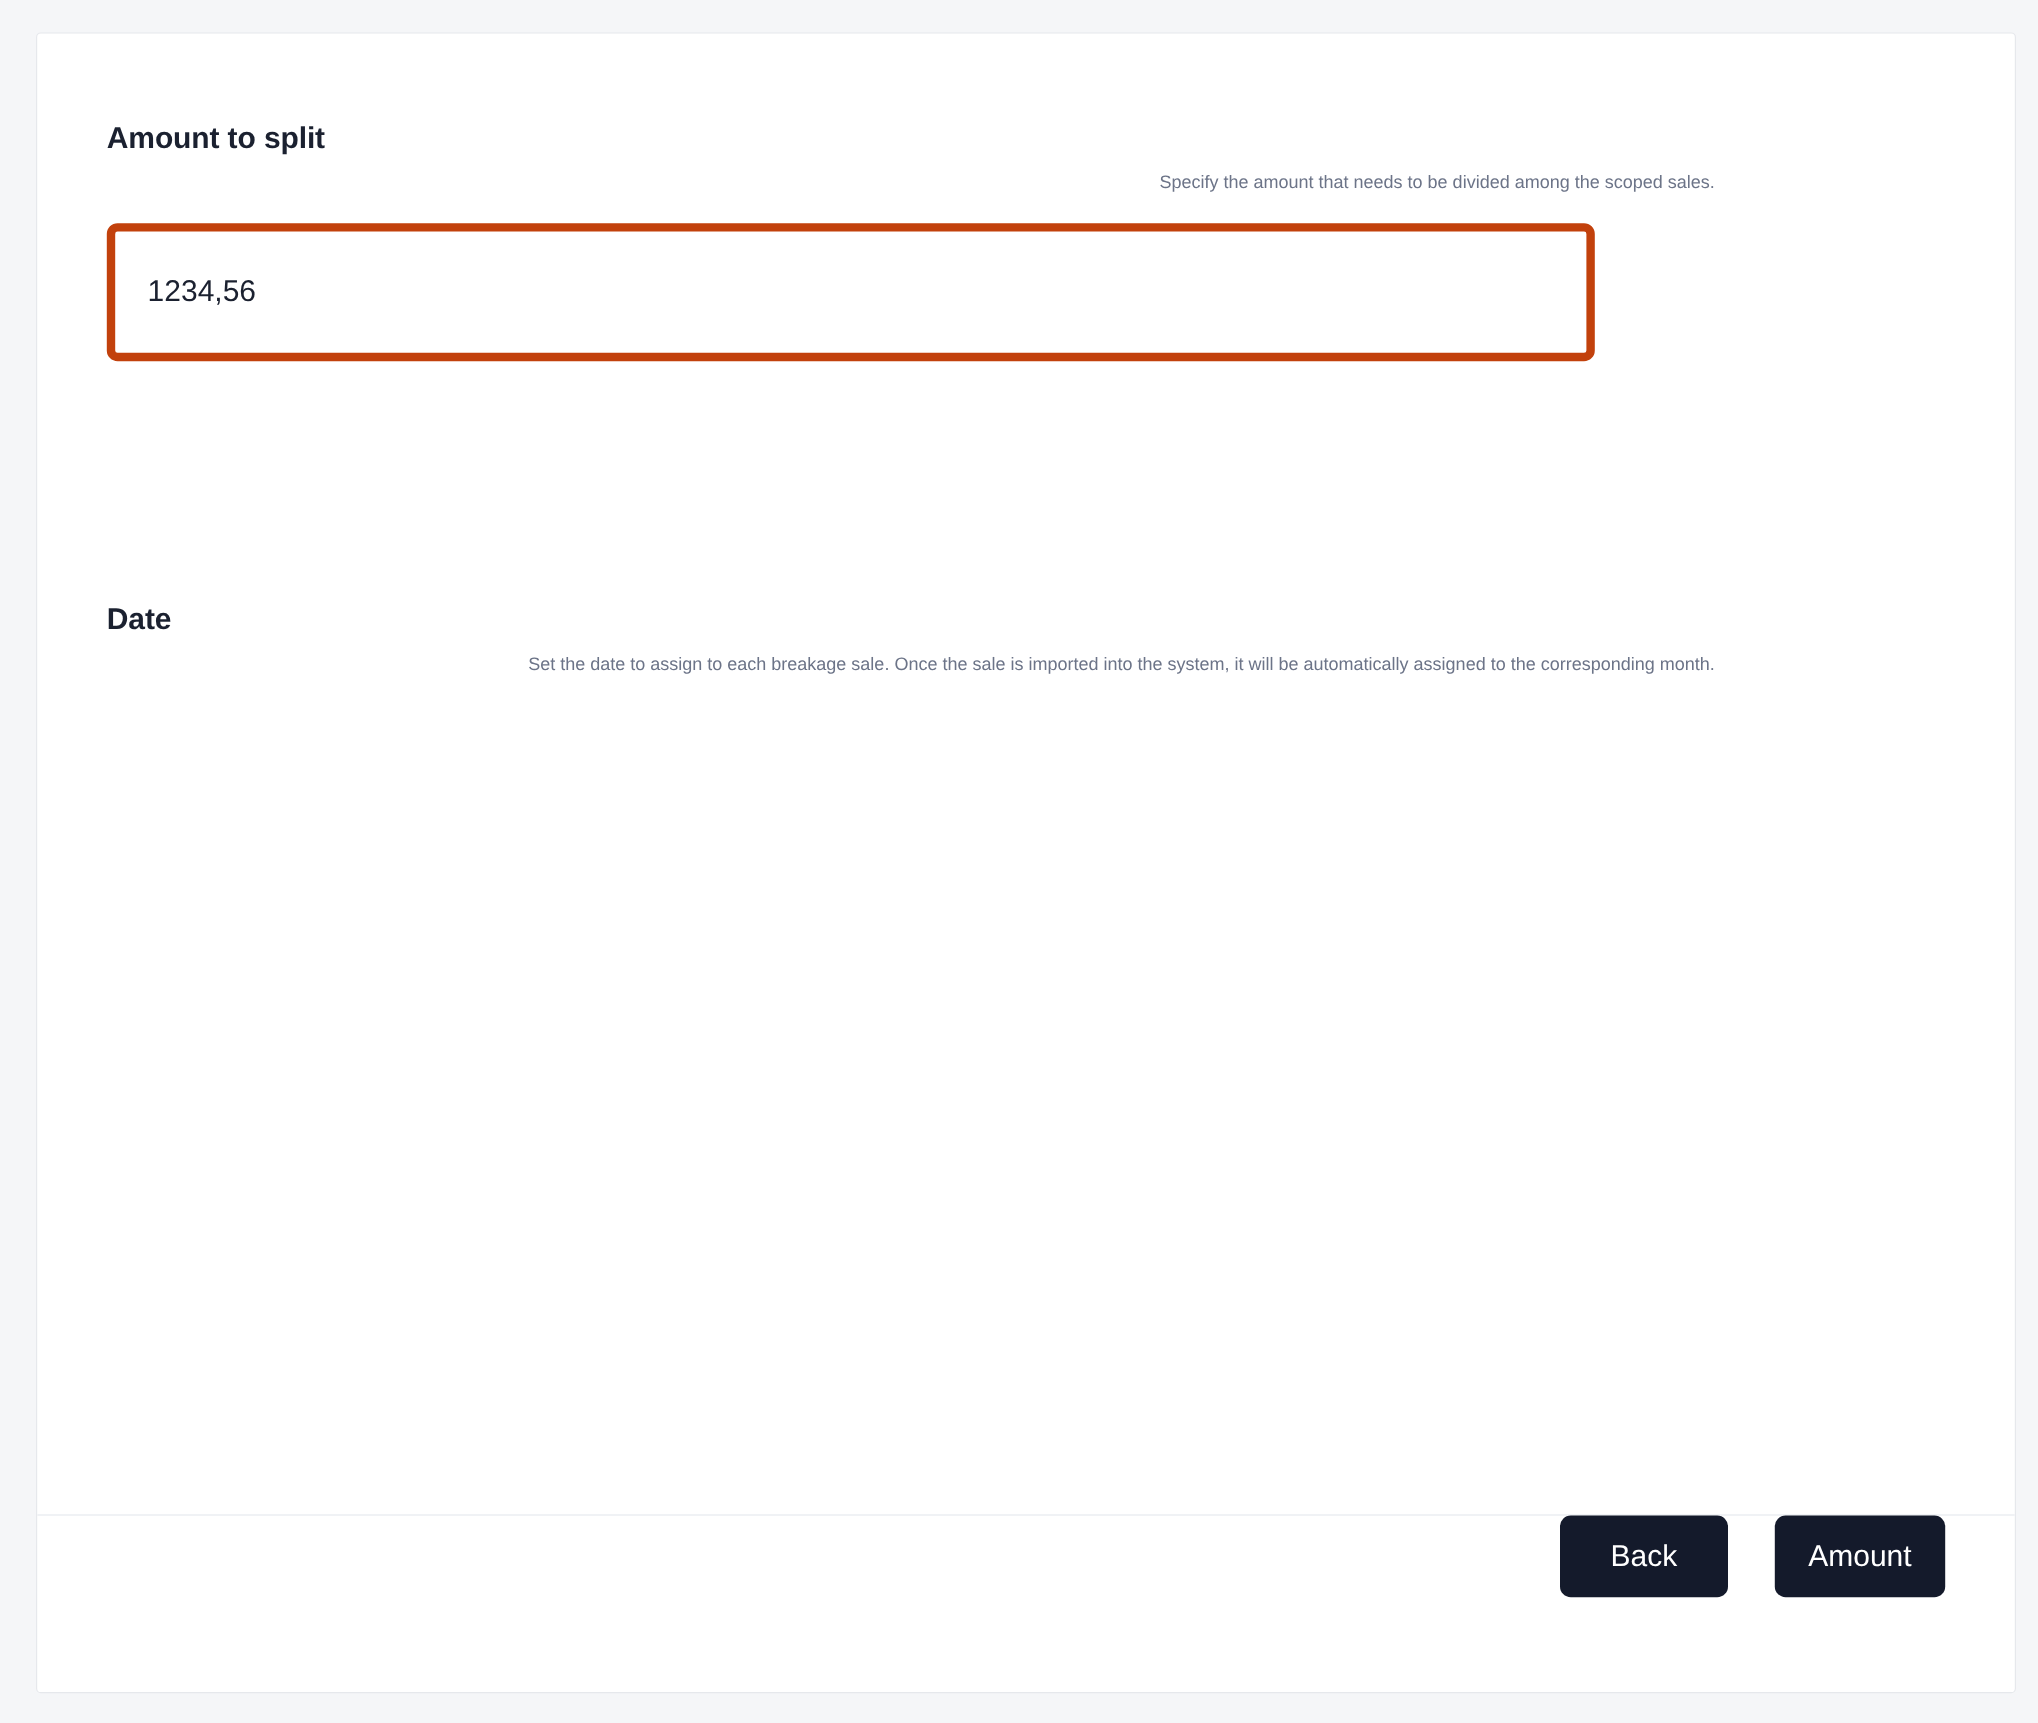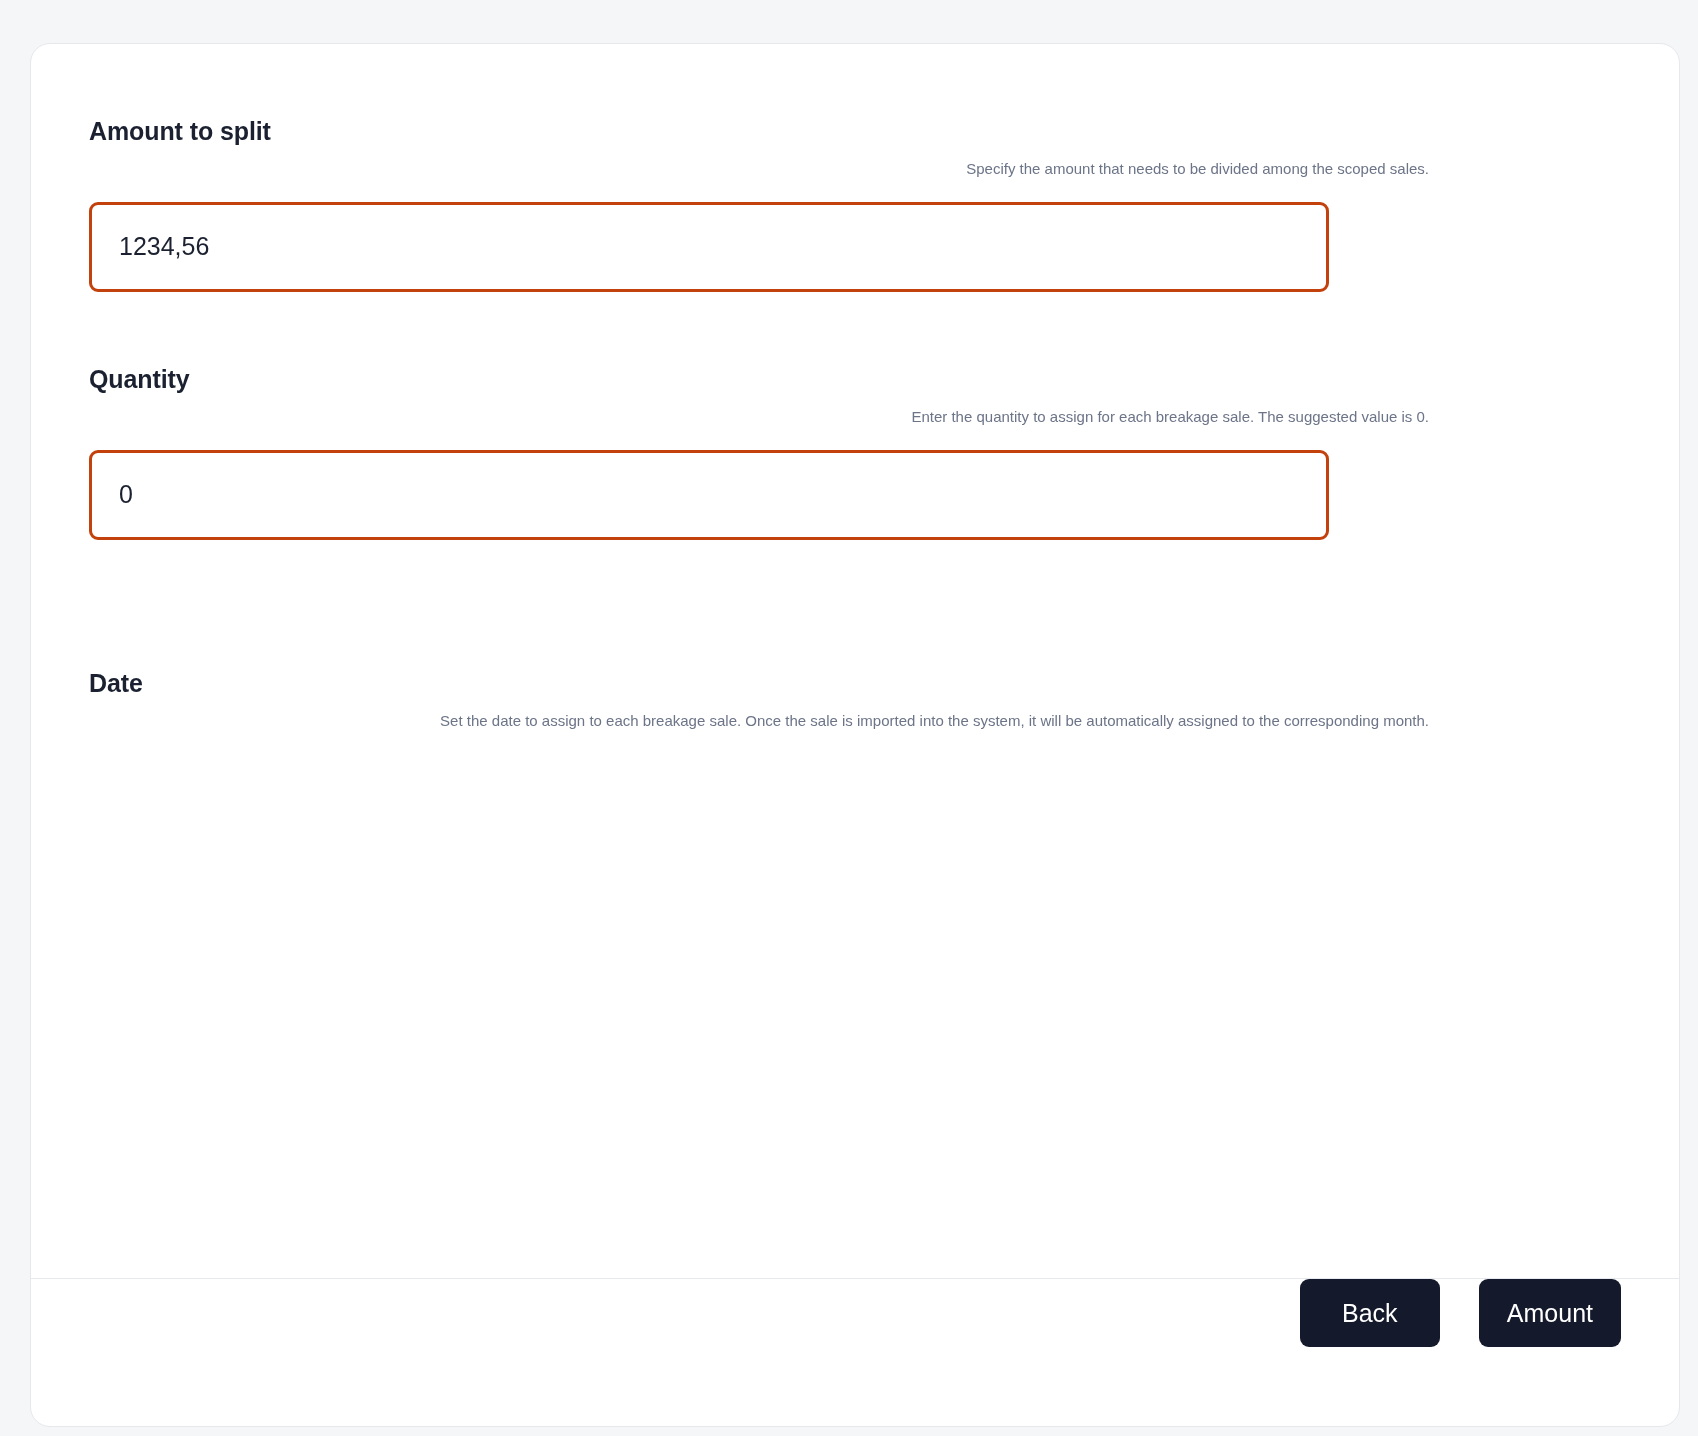--- a/index.html
+++ b/index.html
@@ -16,25 +16,24 @@
   }
 
   .card {
     position: absolute;
     left: 30px;
     top: 27px;
     width: 1650px;
     height: 1384px;
     background: #ffffff;
     border: 1px solid #e6e8ec;
-    border-radius: 20px;
+    border-radius: 4px;
     display: flex;
     flex-direction: column;
     overflow: hidden;
-    margin-top: 16px;
   }
 
   .card-body {
     flex: 1 1 auto;
     padding: 72px 0 0 0;
   }
 
   .field {
     padding: 0 58px 0 58px;
   }
@@ -51,23 +50,23 @@
     font-size: 15px;
     color: #6c7488;
     line-height: 1.85;
     margin-top: 9px;
     max-width: 1340px;
     text-align: right;
   }
 
   .input-box {
     margin-top: 19px;
-    height: 90px;
+    height: 115px;
     width: 1240px;
-    border: 3px solid #c2410c;
+    border: 7px solid #c2410c;
     border-radius: 9px;
     background: #ffffff;
     display: flex;
     align-items: center;
     padding: 16px 27px;
     font-size: 25px;
     color: #1b2130;
   }
 
   .gap-1 { height: 72px; }
@@ -111,27 +110,20 @@
     <div class="field">
       <div class="field-label">Amount to split</div>
       <div class="field-desc">Specify the amount that needs to be divided among the scoped sales.</div>
       <div class="input-box">
         <span>1234,56</span>
       </div>
     </div>
 
     <div class="gap-1"></div>
 
-    <div class="field">
-      <div class="field-label">Quantity</div>
-      <div class="field-desc">Enter the quantity to assign for each breakage sale. The suggested value is 0.</div>
-      <div class="input-box">
-        <span>0</span>
-      </div>
-    </div>
 
     <div class="gap-2"></div>
 
 
     <div class="gap-3"></div>
 
     <div class="field">
       <div class="field-label">Date</div>
       <div class="field-desc">Set the date to assign to each breakage sale. Once the sale is imported into the system, it will be automatically assigned to the corresponding month.</div>
     </div>

